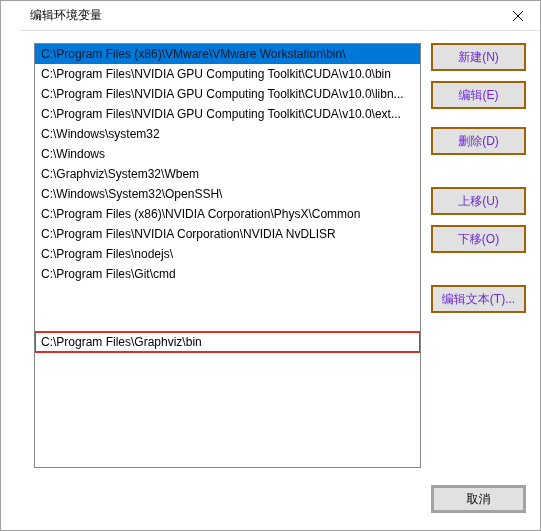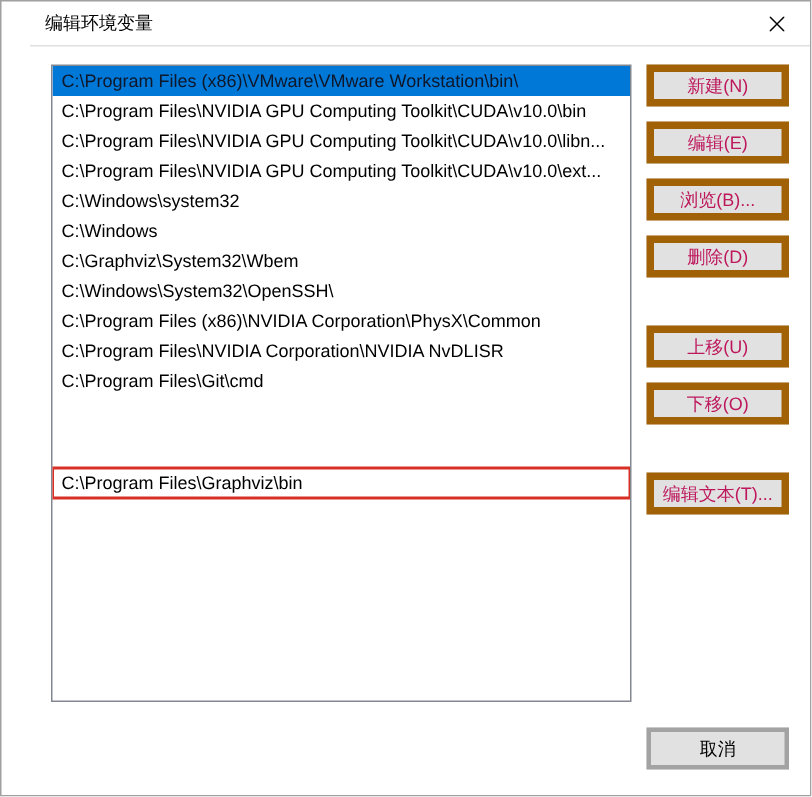--- a/index.html
+++ b/index.html
@@ -87,23 +87,23 @@
       width: 95px;
       display: flex;
       flex-direction: column;
       gap: 2px;
     }
     .button-column button {
       height: 28px;
       font-size: 12px;
       font-family: inherit;
       background: #e1e1e1;
-      border: 5px solid #a16207;
+      border: 2px solid #a16207;
       cursor: pointer;
-      color: #be185d;
+      color: #6d28d9;
     }
     .button-spacer-sm {
       height: 6px;
     }
     .button-spacer-md {
       height: 28px;
     }
     .footer {
       height: 50px;
       display: flex;
@@ -145,30 +145,30 @@
         <div class="list-item selected">C:\Program Files (x86)\VMware\VMware Workstation\bin\</div>
         <div class="list-item">C:\Program Files\NVIDIA GPU Computing Toolkit\CUDA\v10.0\bin</div>
         <div class="list-item">C:\Program Files\NVIDIA GPU Computing Toolkit\CUDA\v10.0\libn...</div>
         <div class="list-item">C:\Program Files\NVIDIA GPU Computing Toolkit\CUDA\v10.0\ext...</div>
         <div class="list-item">C:\Windows\system32</div>
         <div class="list-item">C:\Windows</div>
         <div class="list-item">C:\Graphviz\System32\Wbem</div>
         <div class="list-item">C:\Windows\System32\OpenSSH\</div>
         <div class="list-item">C:\Program Files (x86)\NVIDIA Corporation\PhysX\Common</div>
         <div class="list-item">C:\Program Files\NVIDIA Corporation\NVIDIA NvDLISR</div>
+        <div class="list-item">C:\Program Files\nodejs\</div>
         <div class="list-item">C:\Program Files\Git\cmd</div>
         <div class="list-item highlighted">C:\Program Files\Graphviz\bin</div>
       </div>
 
     <div class="button-column">
       <button>新建(N)</button>
       <div class="button-spacer-sm"></div>
       <button>编辑(E)</button>
       <div class="button-spacer-sm"></div>
-      <button>浏览(B)...</button>
       <div class="button-spacer-sm"></div>
       <button>删除(D)</button>
       <div class="button-spacer-md"></div>
       <button>上移(U)</button>
       <div class="button-spacer-sm"></div>
       <button>下移(O)</button>
       <div class="button-spacer-md"></div>
       <button>编辑文本(T)...</button>
     </div>
   </div>

